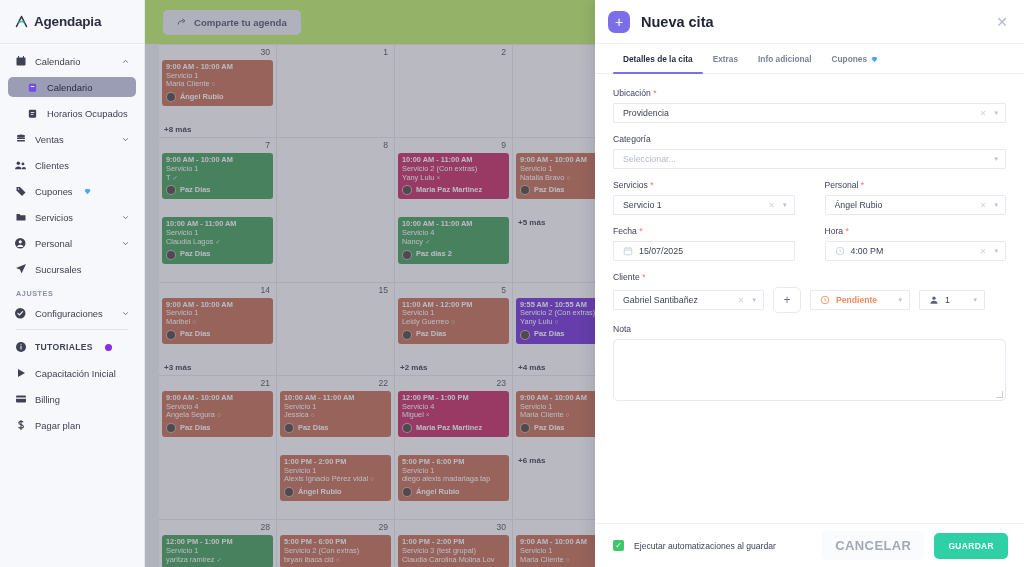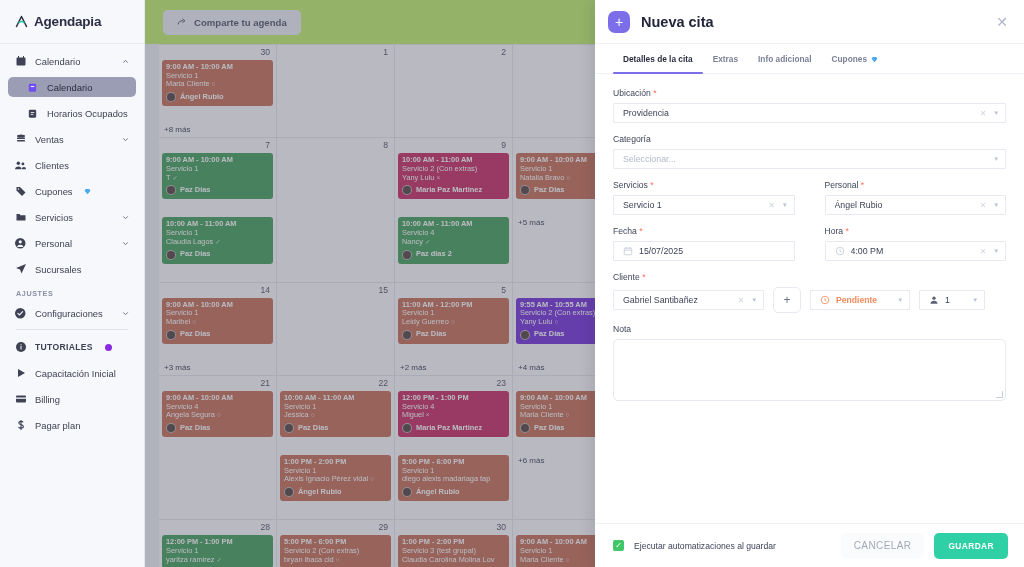--- a/index.html
+++ b/index.html
@@ -69,21 +69,21 @@
   }
   .evt .t { font-size: 7.4px; font-weight: 600; white-space: nowrap; }
   .evt .s { font-size: 7.4px; white-space: nowrap; }
   .evt .c { font-size: 7.4px; white-space: nowrap; }
   .evt .staff { display: flex; align-items: center; gap: 4px; margin-top: 3px; }
   .evt .av {
     width: 10px; height: 10px; border-radius: 50%; flex: 0 0 10px;
     background: #4a3b38; border: 1px solid rgba(255,255,255,.6);
   }
   .evt .sn { font-size: 7.4px; font-weight: 600; white-space: nowrap; }
-  .more { font-size: 8px; color: #33364a; font-weight: 400; padding: 1px 0 3px 2px; }
+  .more { font-size: 8px; color: #33364a; font-weight: 700; padding: 1px 0 3px 2px; }
   .mk { font-size: 6.5px; opacity: .75; }
 
   
   .dim {
     position: absolute; inset: 0; background: rgba(90,92,110,.42);
     z-index: 5; pointer-events: none;
   }
 
   
   .modal {
@@ -157,21 +157,21 @@
     flex: 0 0 44px; height: 44px; border-top: 1px solid #eef0f5;
     display: flex; align-items: center; padding: 0 16px 0 18px; gap: 10px;
   }
   .chk {
     width: 11px; height: 11px; border-radius: 2px; background: #3fc76a;
     display: flex; align-items: center; justify-content: center;
     color: #fff; font-size: 8px; flex: 0 0 11px; cursor: pointer;
   }
   .chk-lbl { font-size: 8.6px; color: #3f4358; }
   .btn-cancel {
-    margin-left: auto; font-size: 10px; font-weight: 400; letter-spacing: .4px;
+    margin-left: auto; font-size: 13px; font-weight: 700; letter-spacing: .4px;
     color: #a2a8b8; padding: 7px 13px; border-radius: 5px; cursor: pointer;
     background: #fafbfc;
   }
   .btn-save {
     font-size: 8.4px; font-weight: 700; letter-spacing: .4px; color: #fff;
     background: #2fd0a5; padding: 8px 14px; border-radius: 5px; cursor: pointer;
   }
 </style>
 </head>
 <body>

